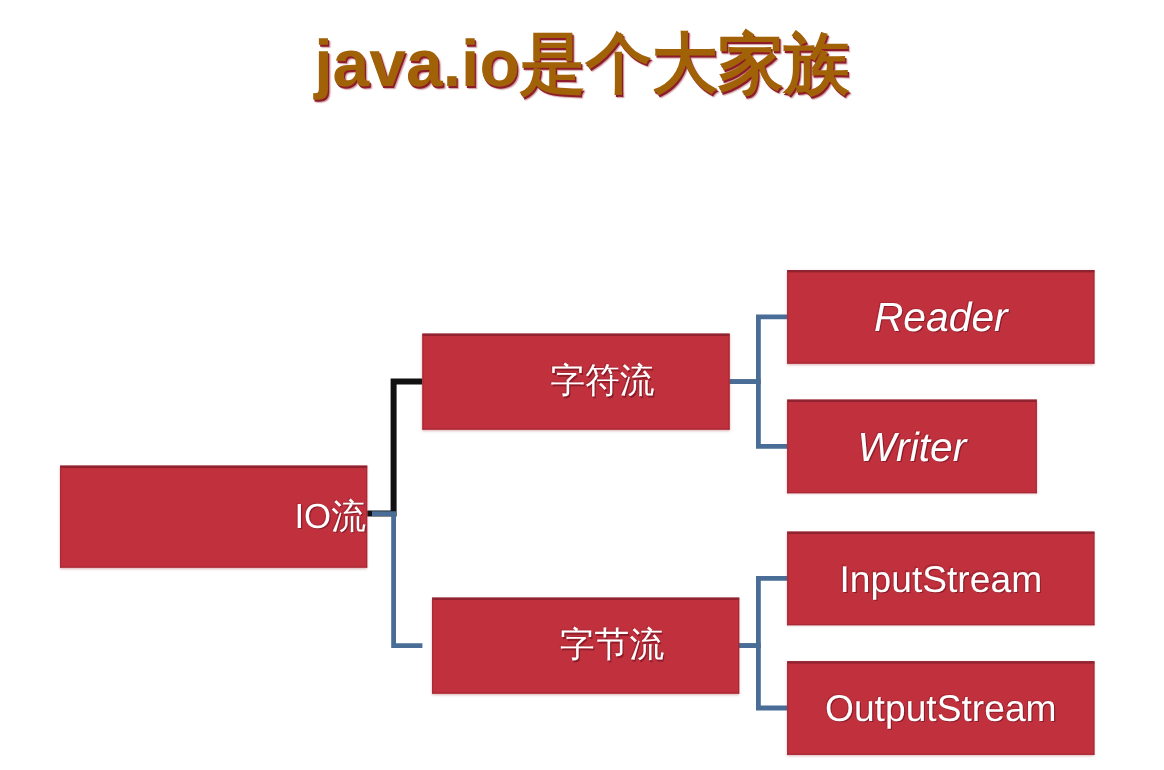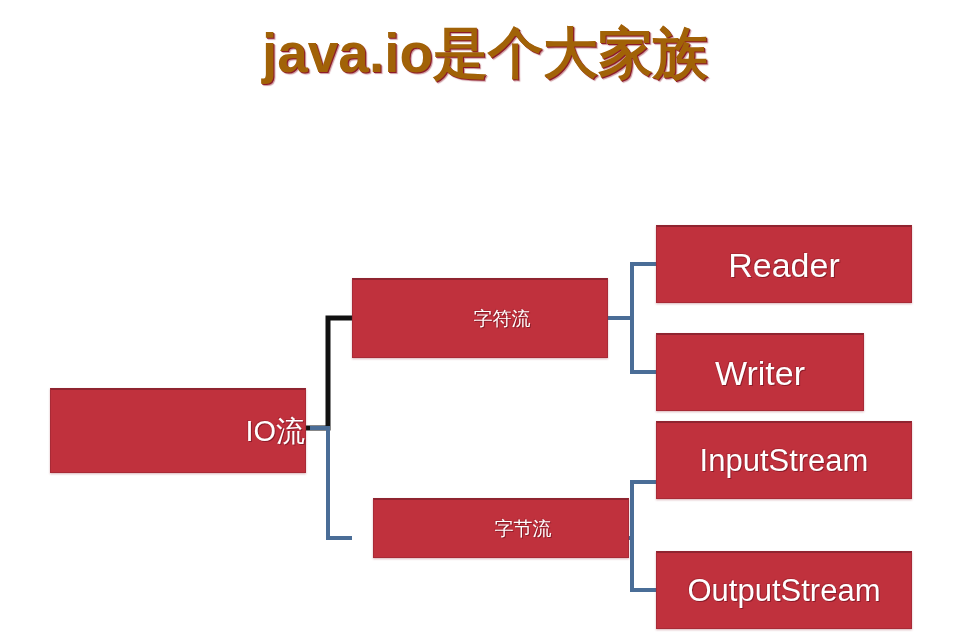--- a/index.html
+++ b/index.html
@@ -89,56 +89,56 @@
   #node-root .node-label { font-size: 29px; }
 
   
   #node-char-stream {
     left: 352px;
     top: 278px;
     width: 256px;
     height: 80px;
   }
   #node-byte-stream {
-    left: 373px;
+    left: 360px;
     top: 498px;
     width: 256px;
-    height: 60px;
+    height: 80px;
   }
   #node-char-stream .node-label,
-  #node-byte-stream .node-label { font-size: 19px; margin-left: 44px; }
+  #node-byte-stream .node-label { font-size: 29px; margin-left: 44px; }
 
   
   #node-reader {
     left: 656px;
     top: 225px;
     width: 256px;
     height: 78px;
   }
   #node-writer {
     left: 656px;
     top: 333px;
     width: 208px;
     height: 78px;
   }
   #node-inputstream {
     left: 656px;
-    top: 421px;
+    top: 443px;
     width: 256px;
     height: 78px;
     justify-content: center;
   }
   #node-outputstream {
     left: 656px;
     top: 551px;
     width: 256px;
     height: 78px;
   }
   #node-reader .node-label,
-  #node-writer .node-label { font-size: 34px; }
+  #node-writer .node-label { font-size: 34px; font-style: italic; }
   #node-inputstream .node-label,
   #node-outputstream .node-label { font-size: 31px; }
 </style>
 </head>
 <body>
 
 <div id="canvas">
 
   <div class="title">java.io是个大家族</div>
 

